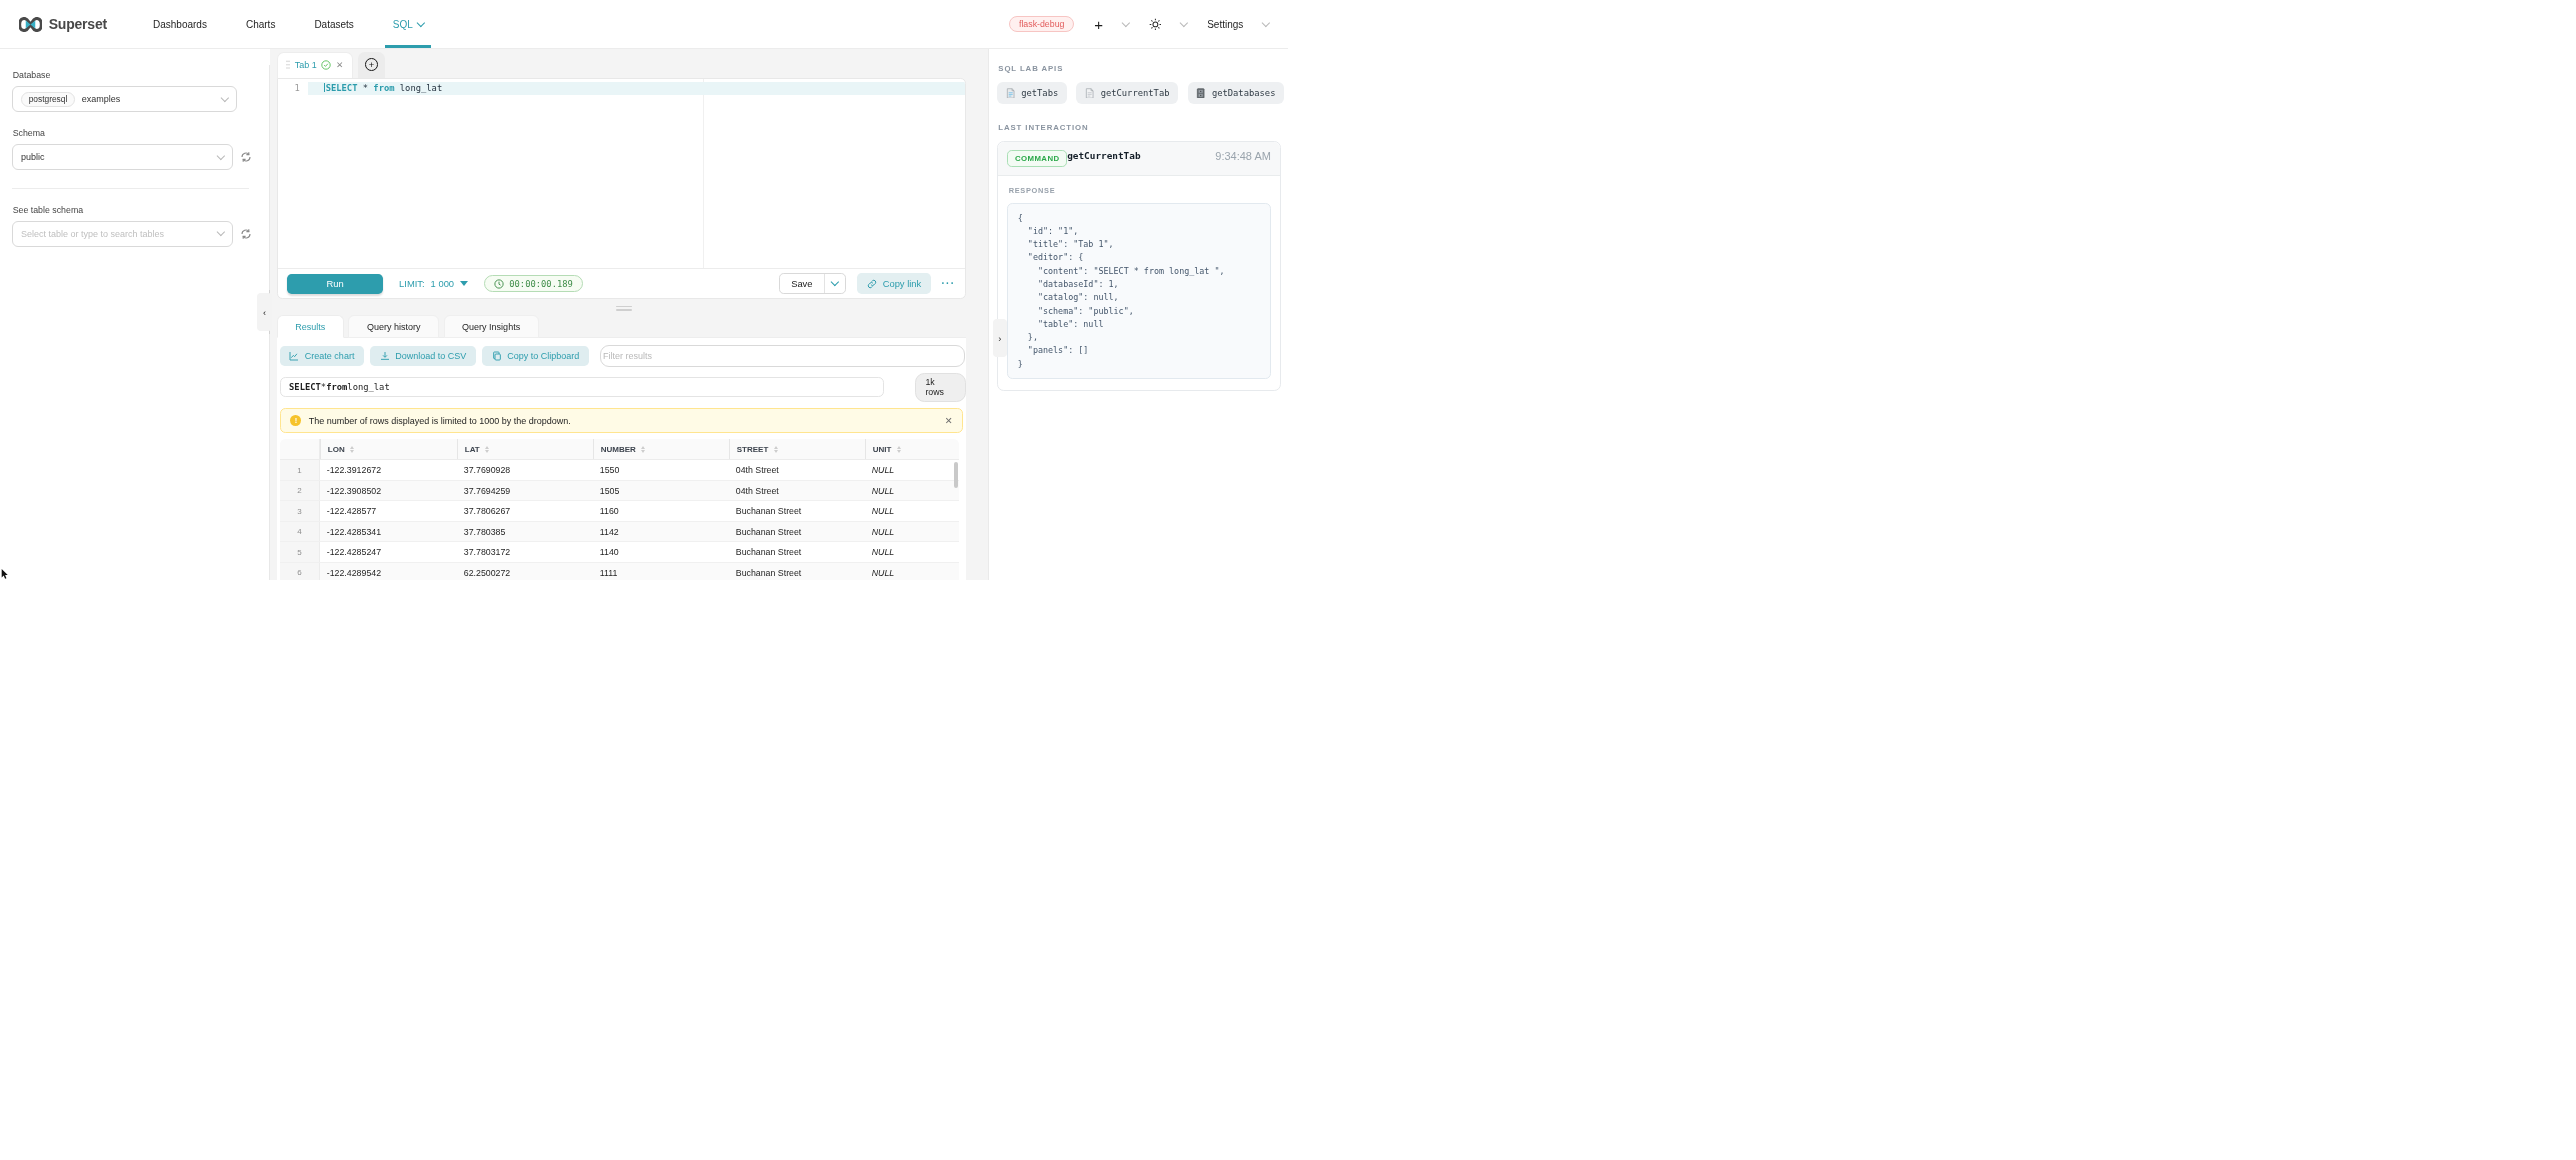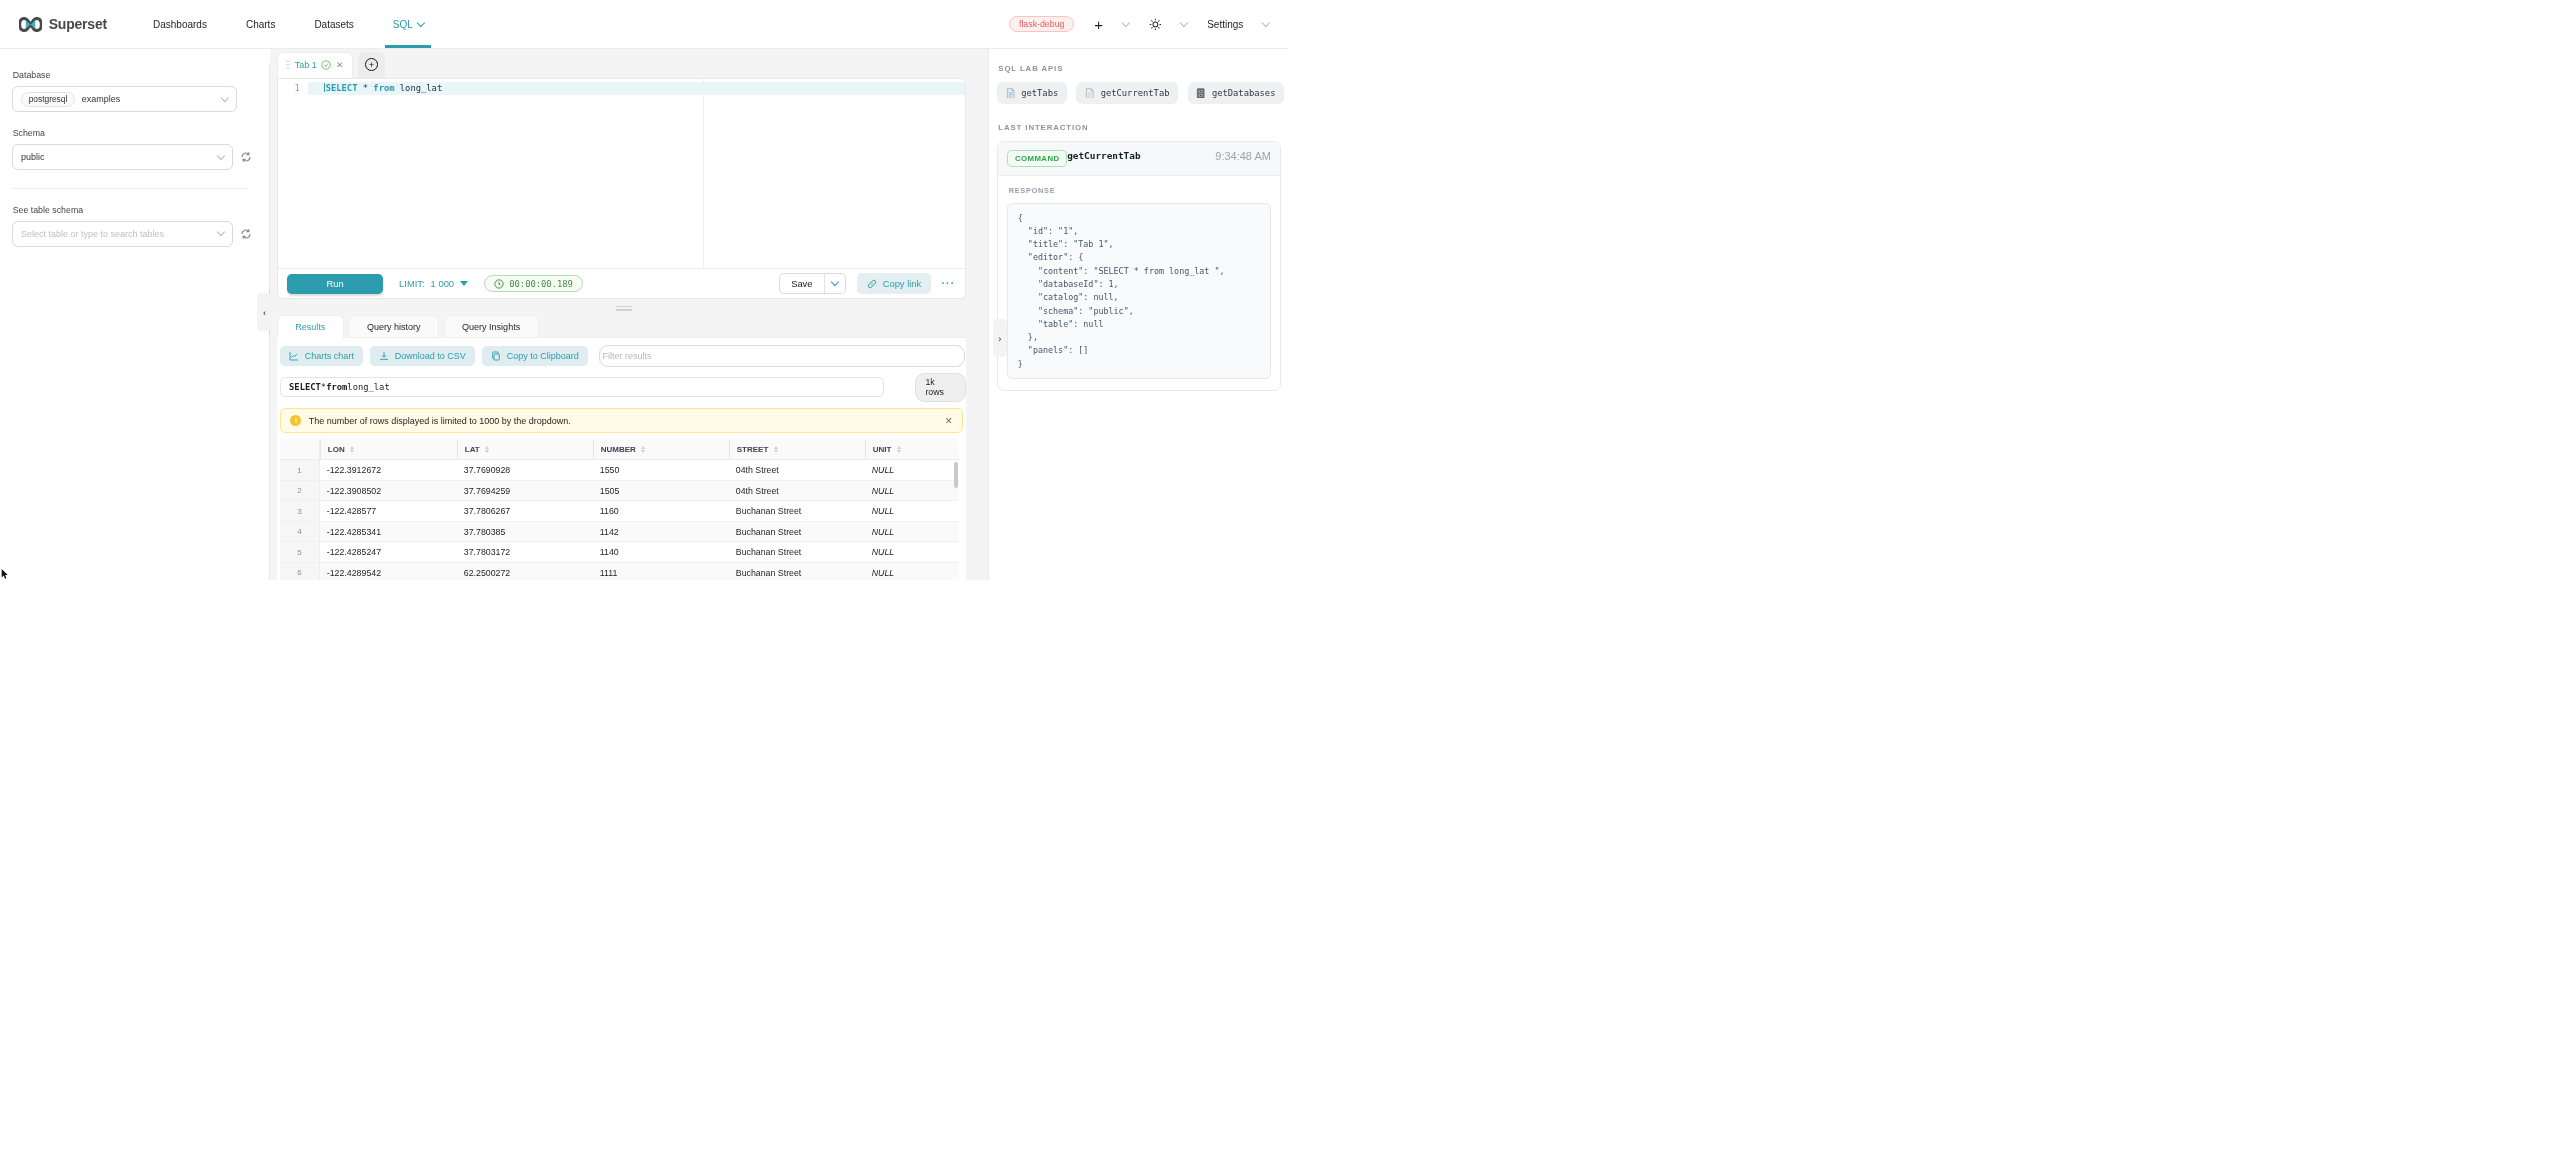--- a/index.html
+++ b/index.html
@@ -335,21 +335,21 @@
       </div>
       <div class="rbody">
         <div class="actions">
           <button class="act-btn">
             <span>
               <svg width="10" height="10" viewBox="0 0 15 15" fill="none" stroke="#2d9dad" stroke-width="1.4">
                 <path d="M1.5 1.5v12h12"></path>
                   <path d="M3.5 10l3-3.4 2 1.8 3.4-4.2"></path>
               </svg>
             </span>
-            <span>Charts chart</span>
+            <span>Create chart</span>
           </button>
           <button class="act-btn">
             <span>
               <svg width="10" height="10" viewBox="0 0 15 15" fill="none" stroke="#2d9dad" stroke-width="1.4">
                 <path d="M7.5 1.5v7.5M4.5 6.5l3 3 3-3"></path>
                   <path d="M1.5 12.5h12"></path>
               </svg>
             </span>
             <span>Download to CSV</span>
           </button>

